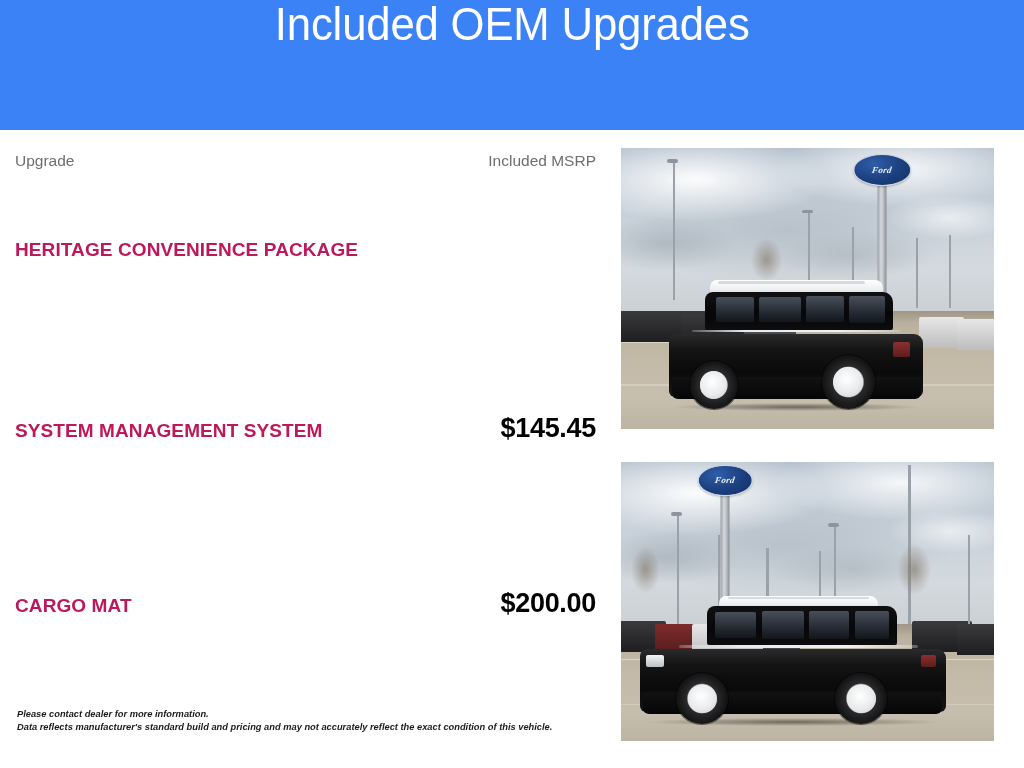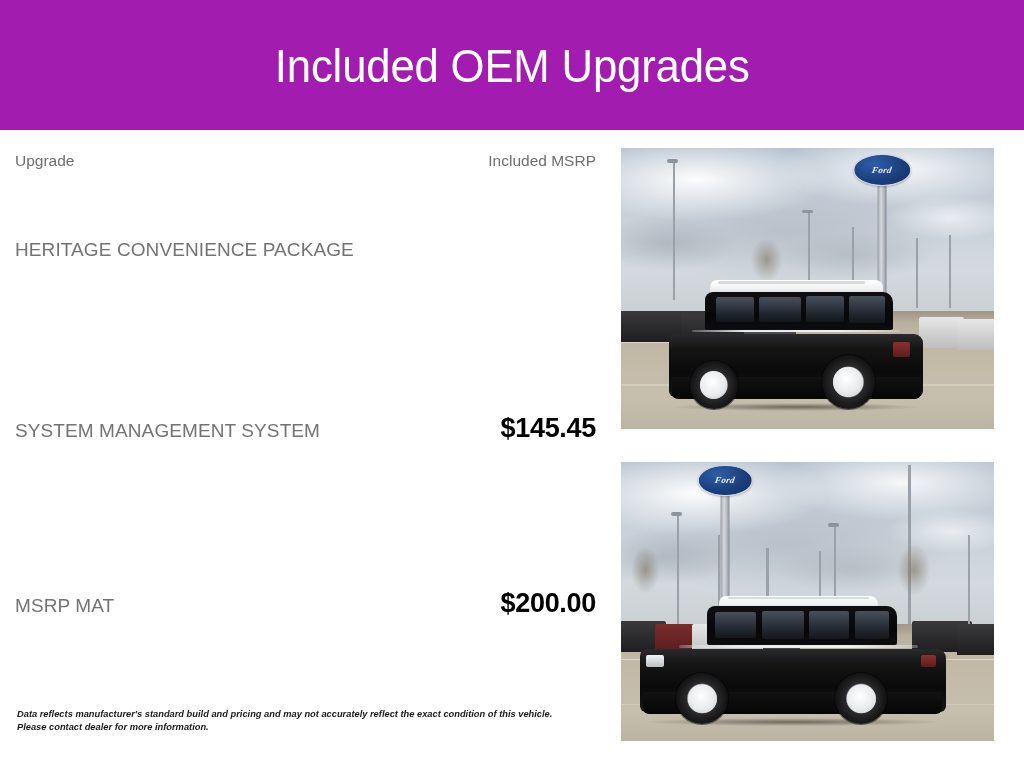--- a/index.html
+++ b/index.html
@@ -17,23 +17,22 @@
     position: relative;
   }
 
   
   .header-band {
     position: absolute;
     left: 0;
     top: 0;
     width: 1024px;
     height: 130px;
-    background: #a21caf;
+    background: #3b82f6;
     display: flex;
-    align-items: center;
     justify-content: center;
   }
   .header-title {
     color: #ffffff;
     font-family: "Liberation Sans", sans-serif;
     font-size: 47px;
     font-weight: 400;
     letter-spacing: -0.2px;
     line-height: 1;
     transform: scaleX(0.93);
@@ -72,22 +71,22 @@
     width: 581px;
   }
   .row {
     display: flex;
     justify-content: space-between;
     align-items: baseline;
     height: 175px;
   }
   .row-label {
     font-size: 19px;
-    font-weight: 400;
-    color: #737373;
+    font-weight: 700;
+    color: #be185d;
     letter-spacing: 0.1px;
     white-space: nowrap;
     line-height: 1;
   }
   .row-price {
     font-size: 27px;
     font-weight: 700;
     color: #000000;
     letter-spacing: -0.3px;
     text-align: right;
@@ -295,29 +294,29 @@
     <div class="row">
       <div class="row-label">HERITAGE CONVENIENCE PACKAGE</div>
     </div>
 
     <div class="row">
       <div class="row-label">SYSTEM MANAGEMENT SYSTEM</div>
       <div class="row-price">$145.45</div>
     </div>
 
     <div class="row">
-      <div class="row-label">MSRP MAT</div>
+      <div class="row-label">CARGO MAT</div>
       <div class="row-price">$200.00</div>
     </div>
 
   </div>
 
   <div class="disclaimer">
+    <div>Please contact dealer for more information.</div>
     <div>Data reflects manufacturer's standard build and pricing and may not accurately reflect the exact condition of this vehicle.</div>
-    <div>Please contact dealer for more information.</div>
   </div>
 </div>
 
 <div class="photo photo-1">
   <div class="scene">
     <div class="sky"></div>
     <div class="ground">
       <div class="ground-seam" style="top:26%"></div>
       <div class="ground-seam" style="top:62%; opacity:.5"></div>
     </div>

